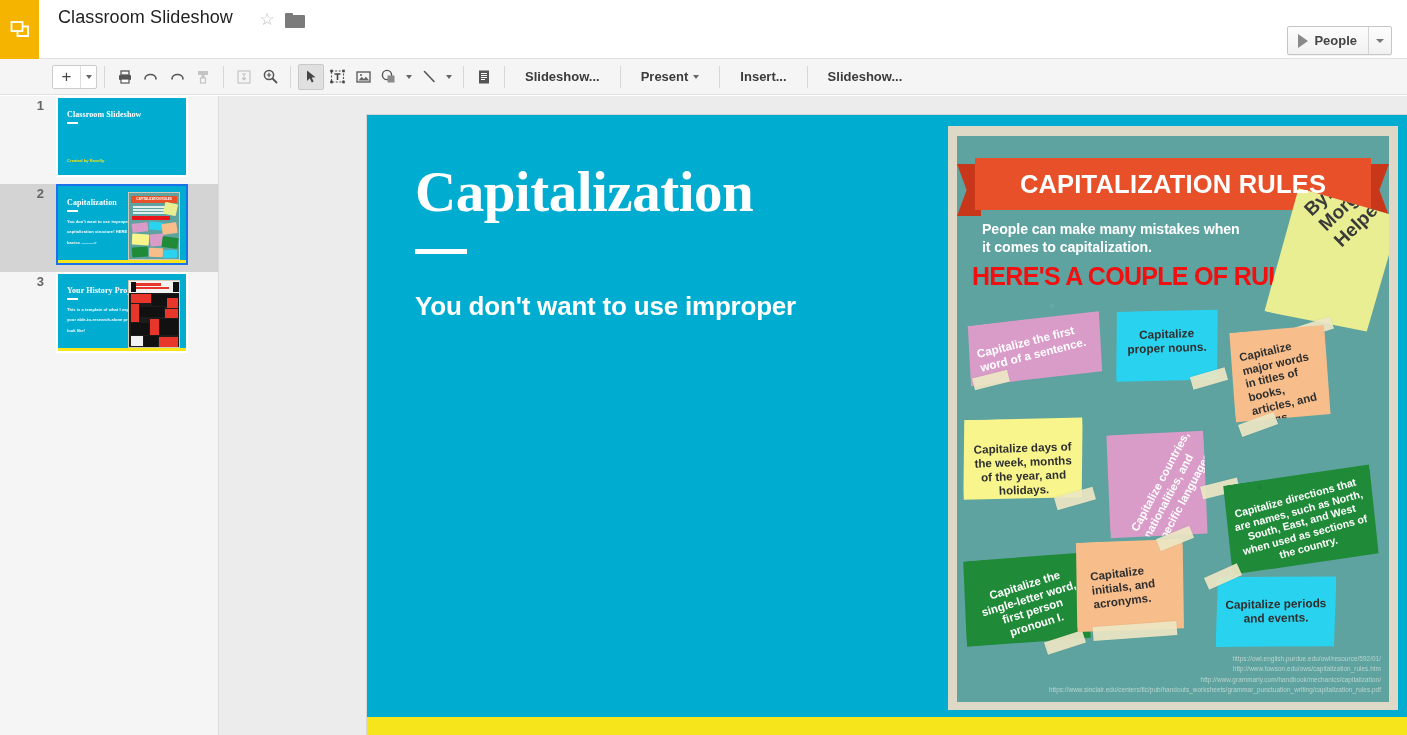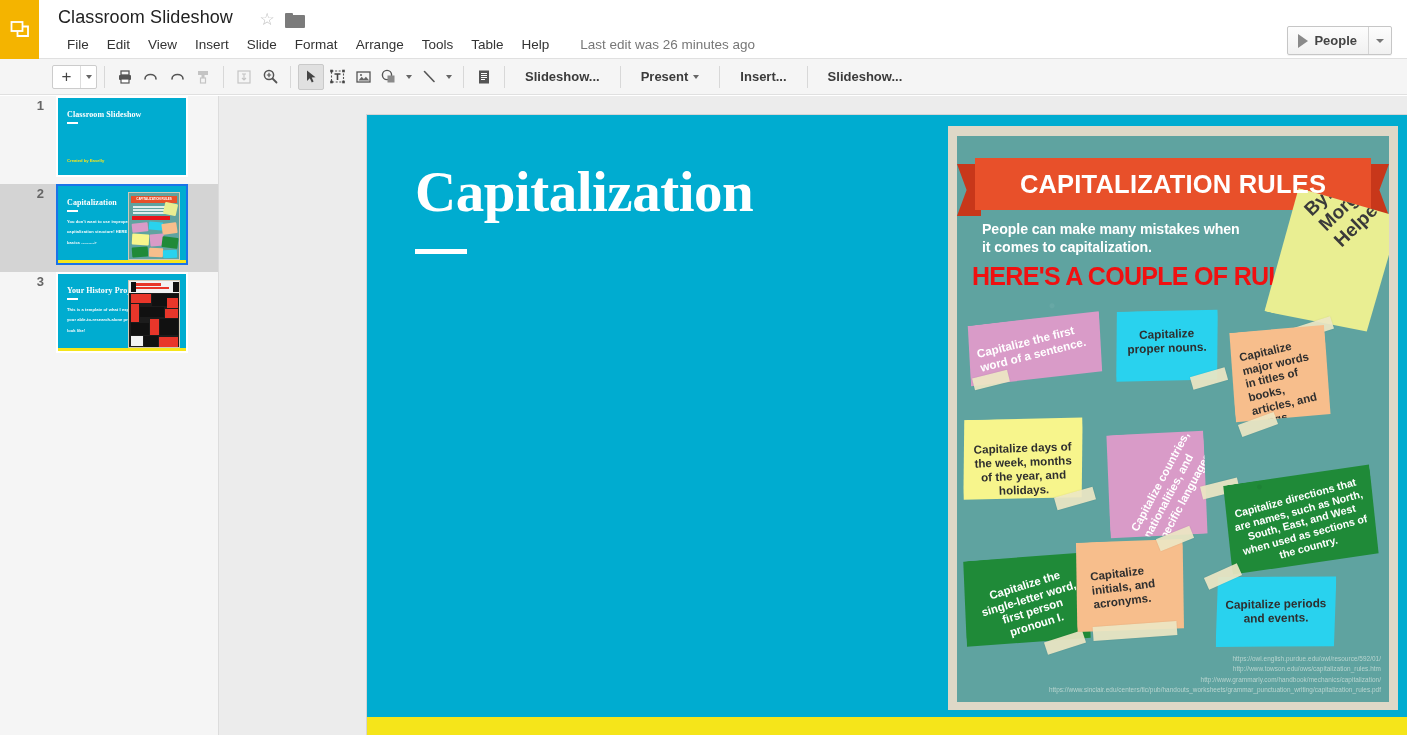--- a/index.html
+++ b/index.html
@@ -247,33 +247,20 @@
 
     <div id="doc-title">Classroom Slideshow</div>
 
     <div id="star-icon">☆</div>
 
     <div id="folder-icon">
       <div class="f-tab"></div>
         <div class="f-body"></div>
     </div>
 
-    <div id="menubar">
-      <div class="menu-item">File</div>
-      <div class="menu-item">Edit</div>
-      <div class="menu-item">View</div>
-      <div class="menu-item">Insert</div>
-      <div class="menu-item">Slide</div>
-      <div class="menu-item">Format</div>
-      <div class="menu-item">Arrange</div>
-      <div class="menu-item">Tools</div>
-      <div class="menu-item">Table</div>
-      <div class="menu-item">Help</div>
-      <div id="last-edit">Last edit was 26 minutes ago</div>
-    </div>
 
     <div id="present-group">
       <div id="present-btn">
         <span class="play"></span>
         <span id="present-label">People</span>
       </div>
       <div id="present-caret">
         <i></i>
       </div>
     </div>
@@ -484,20 +471,21 @@
     </div>
   </div>
 
   <div id="canvas-area">
     <div id="slide">
 
       <div id="slide-title">Capitalization</div>
       <div id="title-rule"></div>
 
       <div id="slide-body">
+        <p>You don't want to use improper</p>
       </div>
 
       <div id="poster">
         <div id="poster-inner">
 
           <div id="banner">
             <div class="tail-l"></div>
             <div class="tail-r"></div>
             <div class="ribbon">
               <span id="banner-text">CAPITALIZATION RULES</span>

